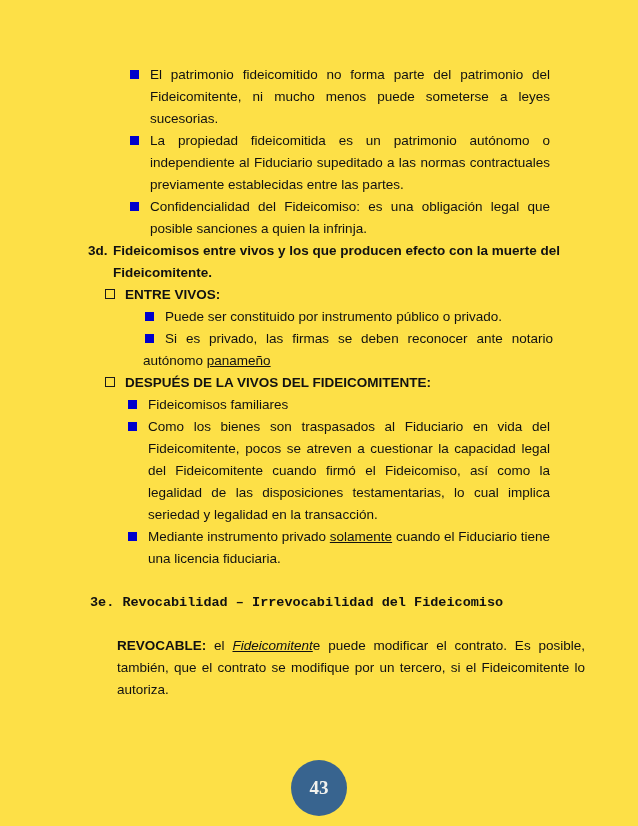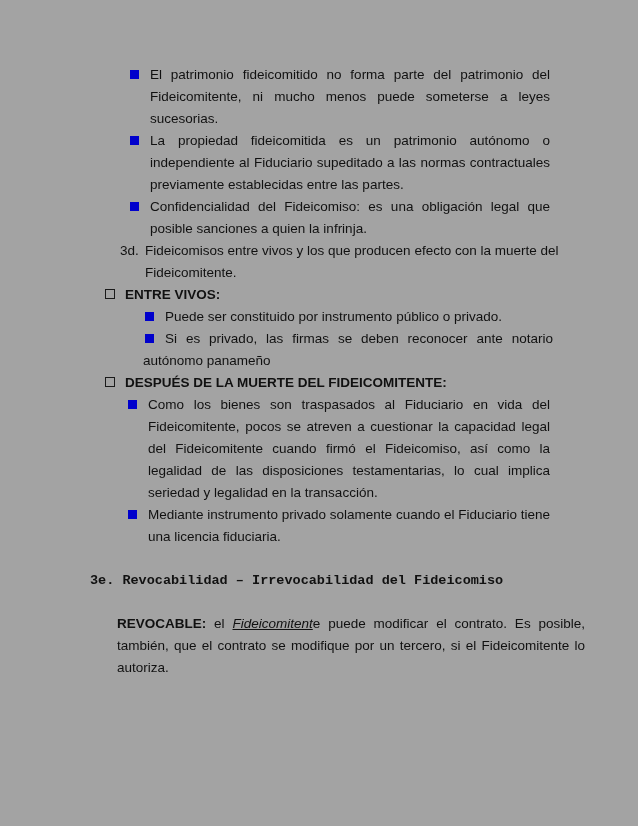--- a/index.html
+++ b/index.html
@@ -7,21 +7,21 @@
     width: 638px; height: 826px;
     background: #ffffff;
     font-family: "Liberation Sans", sans-serif;
     color: #111111;
     font-size: 13.5px;
   }
   .page {
     position: relative;
     width: 638px; height: 826px;
     overflow: hidden;
-    background: #a3a3a3;
+    background: #fde047;
   }
   .content {
     position: absolute;
     top: 64px; left: 0; right: 0;
   }
   p, ul, div.block { margin: 0; padding: 0; }
   li { list-style: none; }
 
   
   .lvl1-item {
@@ -33,23 +33,23 @@
   }
   .sq-bullet {
     position: absolute;
     left: -20px; top: 6px;
     width: 9px; height: 9px;
     display: inline-block;
   }
 
   
   .heading-3d {
-    margin-left: 120px;
+    margin-left: 88px;
     width: 465px;
-    font-weight: normal;
+    font-weight: bold;
     line-height: 22px;
     padding-left: 25px;
     text-indent: -25px;
   }
   .heading-num { display: inline-block; width: 25px; text-indent: 0; }
   .heading-3e {
     margin-left: 90px;
     font-weight: bold;
     line-height: 22px;
     margin-top: 22px;
@@ -86,21 +86,21 @@
 
   
   .dp-item {
     position: relative;
     margin-left: 148px;
     width: 402px;
     text-align: justify;
     line-height: 22px;
   }
 
-  .u { }
+  .u { text-decoration: underline; }
   .iu { font-style: italic; text-decoration: underline; }
   .b { font-weight: bold; }
 
   .revocable-para {
     margin-left: 117px;
     width: 468px;
     text-align: justify;
     line-height: 22px;
     margin-top: 21px;
   }
@@ -152,35 +152,42 @@
           <span>Puede ser constituido por instrumento público o  privado.</span>
         </li>
         <li class="ev-item">
           <span class="sq-bullet blue-sq" style="background: rgb(0, 0, 204);"></span><span>Si es privado, las firmas se deben reconocer ante notario autónomo </span><span class="u">panameño</span>
         </li>
       </ul>
     </div>
 
     <div class="block despues-block">
       <p class="hollow-heading">
-        <span class="hollow-bullet"></span><span>DESPUÉS DE LA MUERTE DEL FIDEICOMITENTE:</span>
+        <span class="hollow-bullet"></span><span>DESPUÉS DE LA VIVOS DEL FIDEICOMITENTE:</span>
       </p>
       <ul>
+        <li class="dp-item">
+          <span class="sq-bullet blue-sq" style="background: rgb(0, 0, 204);"></span>
+          <span>Fideicomisos familiares</span>
+        </li>
         <li class="dp-item">
           <span class="sq-bullet blue-sq" style="background: rgb(0, 0, 204);"></span>
         </li>
         <li class="dp-item">
           <span class="sq-bullet blue-sq" style="background: rgb(0, 0, 204);"></span>
           <span>Como los bienes son traspasados al Fiduciario en vida  del Fideicomitente, pocos se atreven a cuestionar la capacidad legal del Fideicomitente cuando firmó el  Fideicomiso, así como la legalidad de las disposiciones   testamentarias, lo cual implica seriedad y legalidad en  la transacción.</span>
         </li>
         <li class="dp-item">
           <span class="sq-bullet blue-sq" style="background: rgb(0, 0, 204);"></span><span>Mediante instrumento privado </span><span class="u">solamente</span><span> cuando el  Fiduciario tiene una licencia fiduciaria.</span>
         </li>
       </ul>
     </div>
 
     <p class="heading-3e">3e. Revocabilidad – Irrevocabilidad del Fideicomiso</p>
 
     <p class="revocable-para"><span class="b">REVOCABLE:</span><span> el </span><span class="iu">Fideicomitent</span><span>e puede modificar el contrato. Es posible, también, que el contrato se modifique por un tercero, si el Fideicomitente lo autoriza.</span></p>
 
   </div>
 
+  <div class="page-badge" style="background: rgb(56, 100, 143);">
+    <span>43</span>
+  </div>
 </div>
 
 </body></html>

